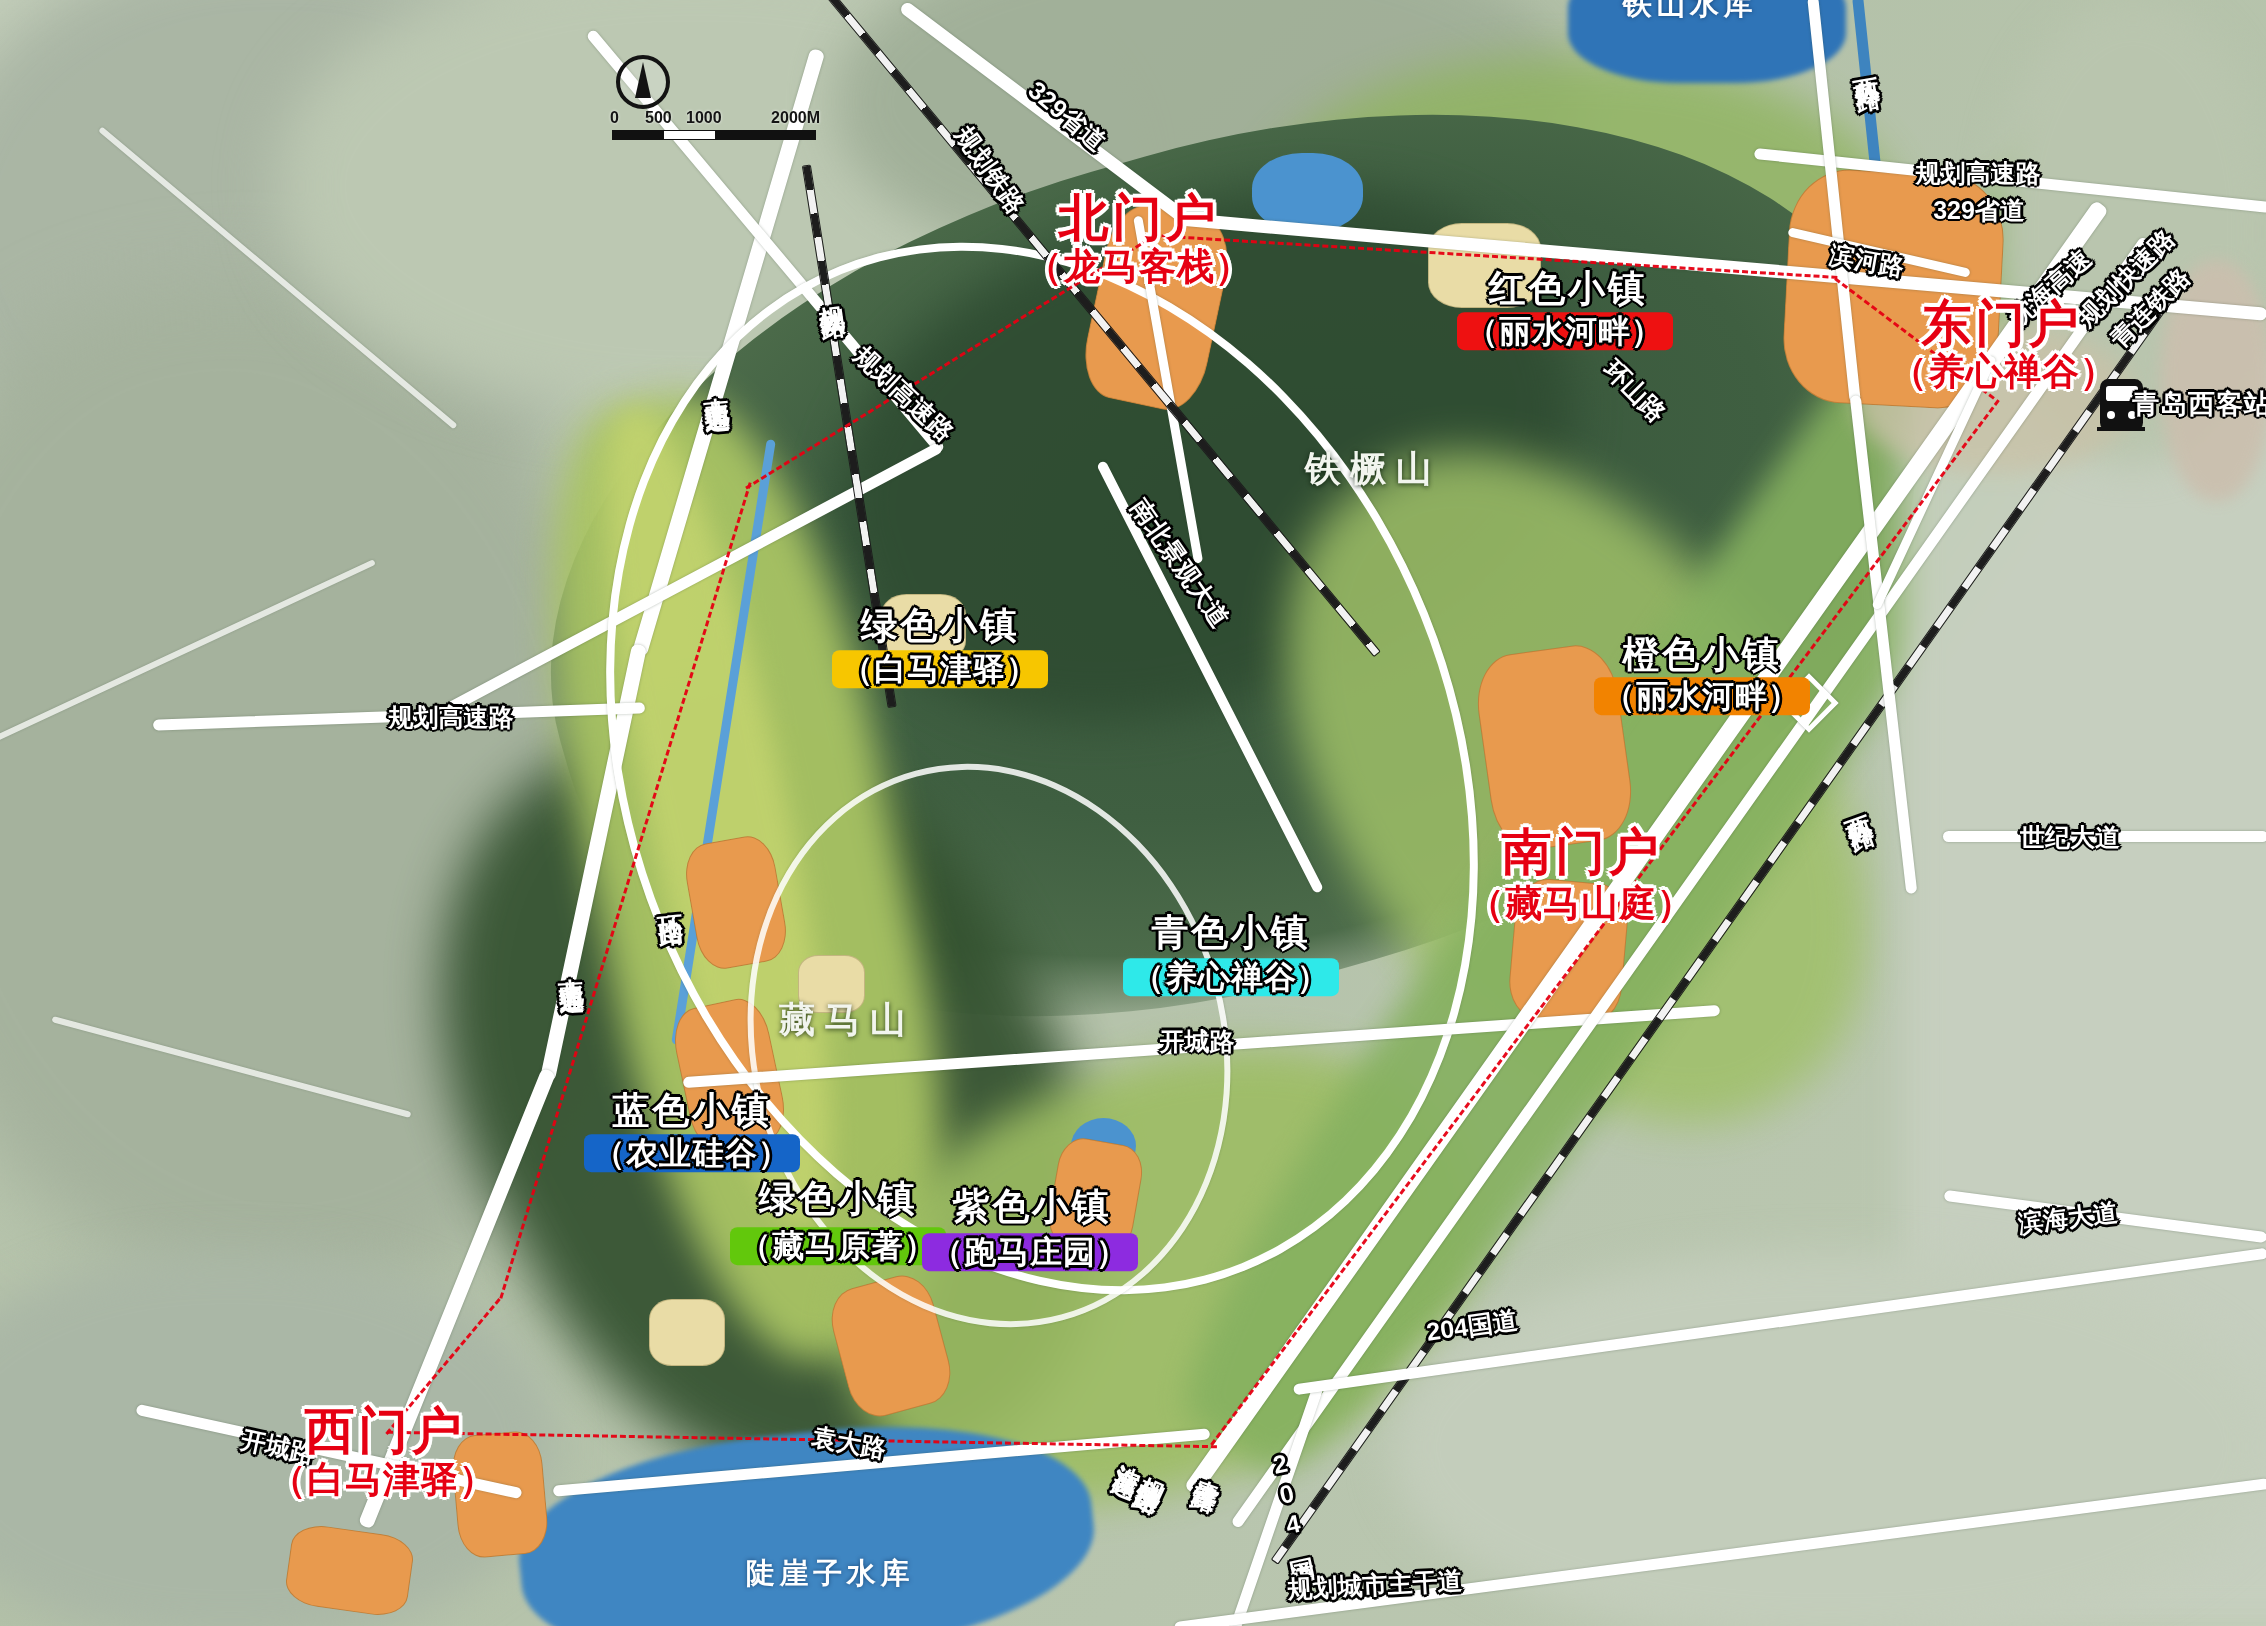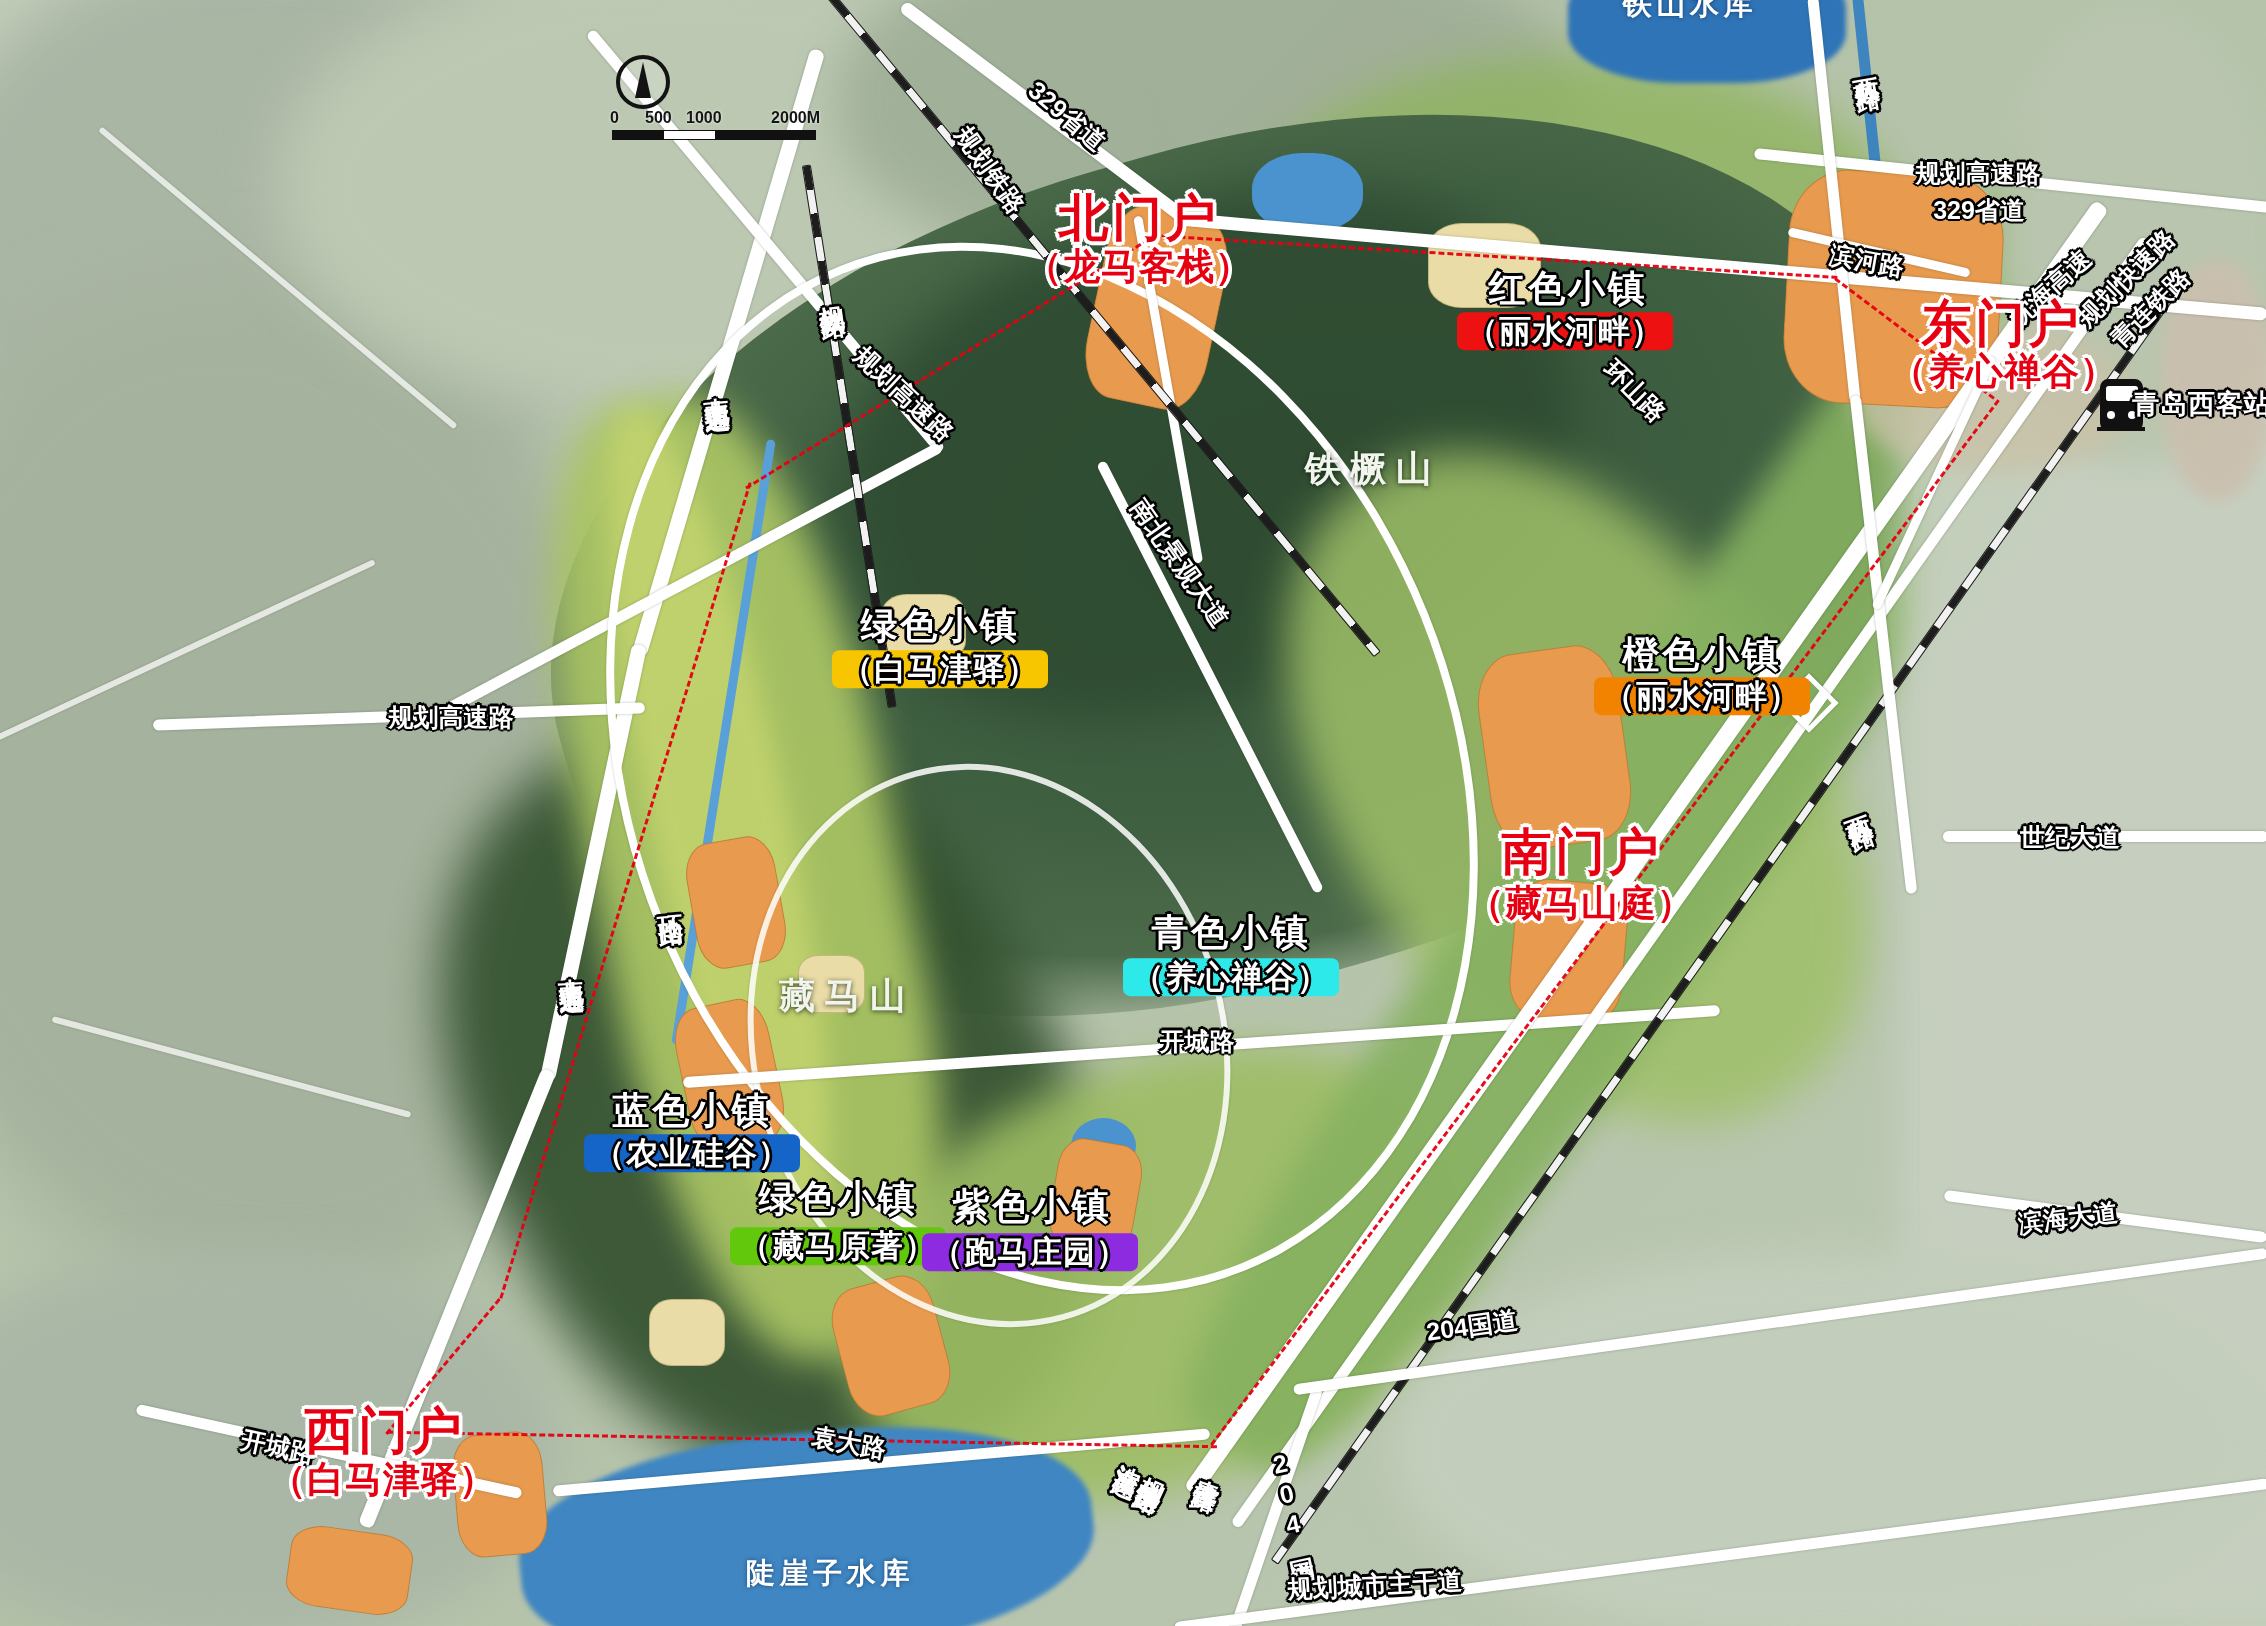--- a/index.html
+++ b/index.html
@@ -167,21 +167,21 @@
   <div class="lbl lbl-road ob" style="left:2068px;top:1218px;transform:translate(-50%,-50%) rotate(-7deg);">滨海大道</div>
   <div class="lbl lbl-road ob vert" style="left:1138px;top:1453px;transform:translate(-50%,-50%) rotate(22deg);">沈海高速</div>
   <div class="lbl lbl-road ob vert" style="left:1162px;top:1468px;transform:translate(-50%,-50%) rotate(25deg);">规划快速路</div>
   <div class="lbl lbl-road ob vert" style="left:1216px;top:1467px;transform:translate(-50%,-50%) rotate(20deg);">青连铁路</div>
   <div class="lbl lbl-road ob vert" style="left:1287px;top:1498px;transform:translate(-50%,-50%) rotate(-12deg);">204国道</div>
   <div class="lbl lbl-road ob" style="left:1472px;top:1326px;transform:translate(-50%,-50%) rotate(-8deg);">204国道</div>
   <div class="lbl lbl-road ob" style="left:1375px;top:1585px;transform:translate(-50%,-50%) rotate(-3deg);">规划城市主干道</div>
   <div class="lbl lbl-road ob vert" style="left:343px;top:1619px;transform:translate(-50%,-50%) rotate(-5deg);">南北大通道</div>
 
   <div class="lbl lbl-mtn" style="left:1373px;top:469px;transform:translate(-50%,-50%);">铁橛山</div>
-  <div class="lbl lbl-mtn" style="left:847px;top:996px;transform:translate(-50%,-50%);">藏马山</div>
+  <div class="lbl lbl-mtn" style="left:847px;top:1020px;transform:translate(-50%,-50%);">藏马山</div>
   <div class="lbl lbl-water" style="left:830px;top:1573px;transform:translate(-50%,-50%);">陡崖子水库</div>
   <div class="lbl lbl-water" style="left:1690px;top:3.7px;transform:translate(-50%,-50%);">铁山水库</div>
 
   <div id="station-icon">
     <div class="win"></div>
     <div class="d1"></div>
     <div class="d2"></div>
     <div class="base"></div>
   </div>
   <div class="lbl ob" style="left:2202px;top:404px;transform:translate(-50%,-50%);font-weight:900;font-size:27px;letter-spacing:0.9px;">青岛西客站</div>

